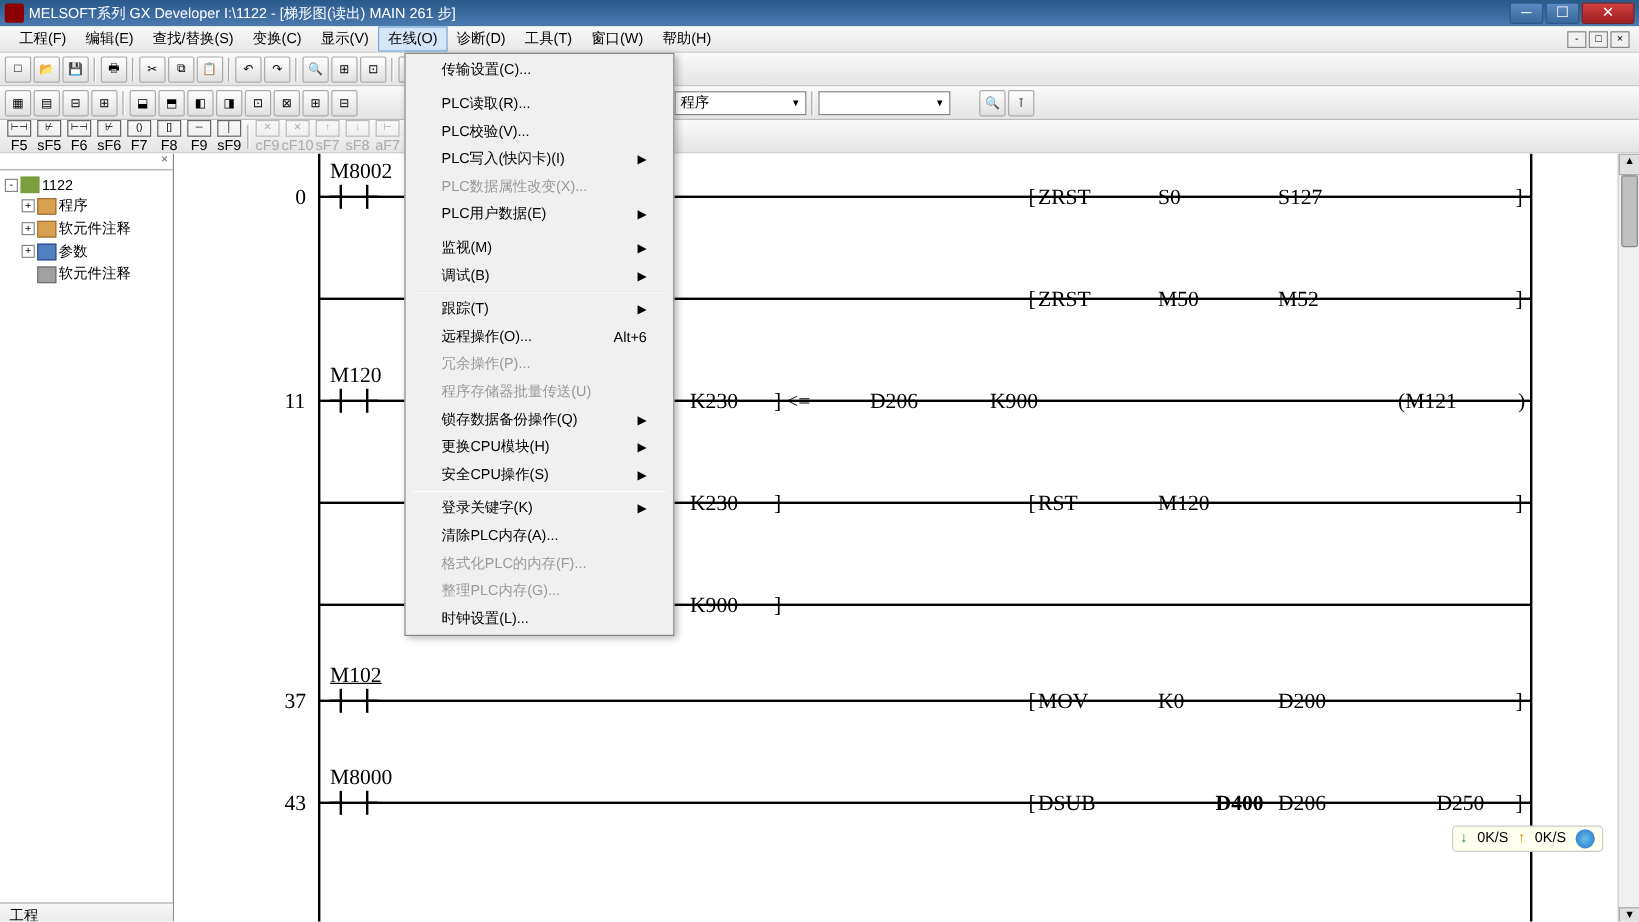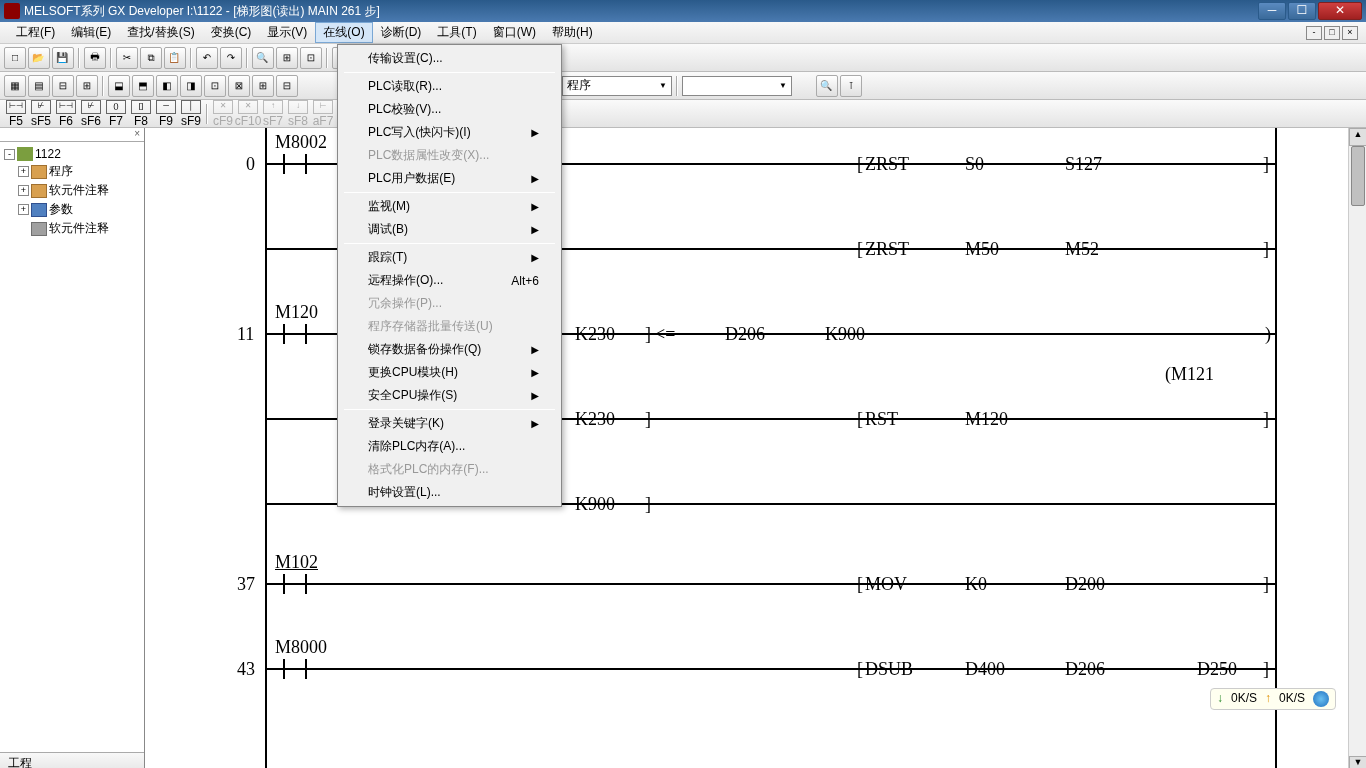--- a/index.html
+++ b/index.html
@@ -296,21 +296,21 @@
           <div class="h1"></div>
           <div class="h2"></div>
         </div>
         <div class="ladder-text" style="left: 92px; top: 196px;">11</div>
         <div class="hline" style="left: 120px; top: 205px; width: 1010px;"></div>
         <div class="ladder-text" style="left: 430px; top: 196px;">K230</div>
         <div class="ladder-text" style="left: 510px; top: 196px;">&lt;=</div>
         <div class="ladder-text" style="left: 580px; top: 196px;">D206</div>
         <div class="ladder-text" style="left: 680px; top: 196px;">K900</div>
         <div class="ladder-bracket" style="left: 500px; top: 196px;">]</div>
-        <div class="ladder-text" style="left: 1020px; top: 196px; margin-top: 40px;">(M121</div>
+        <div class="ladder-text" style="left: 1020px; top: 196px;">(M121</div>
         <div class="ladder-bracket" style="left: 1120px; top: 196px;">)</div>
         <div class="hline" style="left: 120px; top: 290px; width: 1010px;"></div>
         <div class="ladder-bracket" style="left: 712px; top: 281px;">[</div>
         <div class="ladder-text" style="left: 720px; top: 281px;">RST</div>
         <div class="ladder-text" style="left: 820px; top: 281px;">M120</div>
         <div class="ladder-bracket" style="left: 1118px; top: 281px;">]</div>
         <div class="ladder-text" style="left: 430px; top: 281px;">K230</div>
         <div class="ladder-bracket" style="left: 500px; top: 281px;">]</div>
         <div class="hline" style="left: 120px; top: 375px; width: 1010px;"></div>
         <div class="ladder-text" style="left: 430px; top: 366px;">K900</div>
@@ -333,21 +333,21 @@
         <div class="contact" style="left: 130px; top: 531px;">
           <div class="l"></div>
           <div class="r"></div>
           <div class="h1"></div>
           <div class="h2"></div>
         </div>
         <div class="ladder-text" style="left: 92px; top: 531px;">43</div>
         <div class="hline" style="left: 120px; top: 540px; width: 1010px;"></div>
         <div class="ladder-bracket" style="left: 712px; top: 531px;">[</div>
         <div class="ladder-text" style="left: 720px; top: 531px;">DSUB</div>
-        <div class="ladder-text" style="left: 820px; top: 531px;">D400</div>
+        <div class="ladder-text" style="left: 868px; top: 531px; font-weight: bold;">D400</div>
         <div class="ladder-text" style="left: 920px; top: 531px;">D206</div>
         <div class="ladder-text" style="left: 1020px; top: 531px; margin-left: 32px;">D250</div>
         <div class="ladder-bracket" style="left: 1118px; top: 531px;">]</div>
       </div>
     <div class="scrollbar-v">
       <div class="arr" style="top:0">▲</div>
       <div class="thumb"></div>
       <div class="arr" style="bottom:0">▼</div>
     </div>
   </div>
@@ -415,20 +415,23 @@
     <div class="dd-item">
       <span>登录关键字(K)</span>
       <span class="sub">▶</span>
     </div>
     <div class="dd-item">
       <span>清除PLC内存(A)...</span>
     </div>
     <div class="dd-item disabled">
       <span>格式化PLC的内存(F)...</span>
     </div>
+    <div class="dd-item disabled">
+      <span>整理PLC内存(G)...</span>
+    </div>
     <div class="dd-item">
       <span>时钟设置(L)...</span>
     </div>
   </div>
 
 <div class="netspeed">
   <span style="color:#2a8a2a;">↓</span>
     <span>0K/S</span>
   <span style="color:#e09000;">↑</span>
     <span>0K/S</span>

